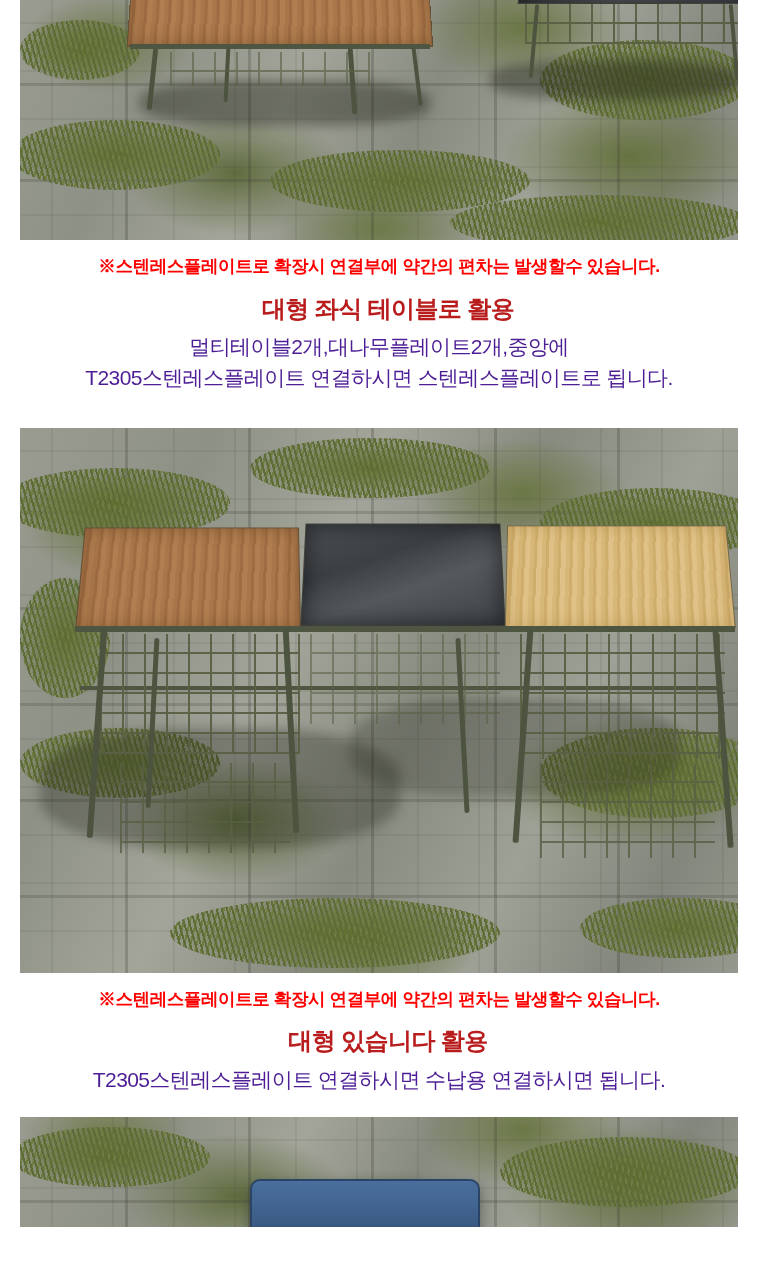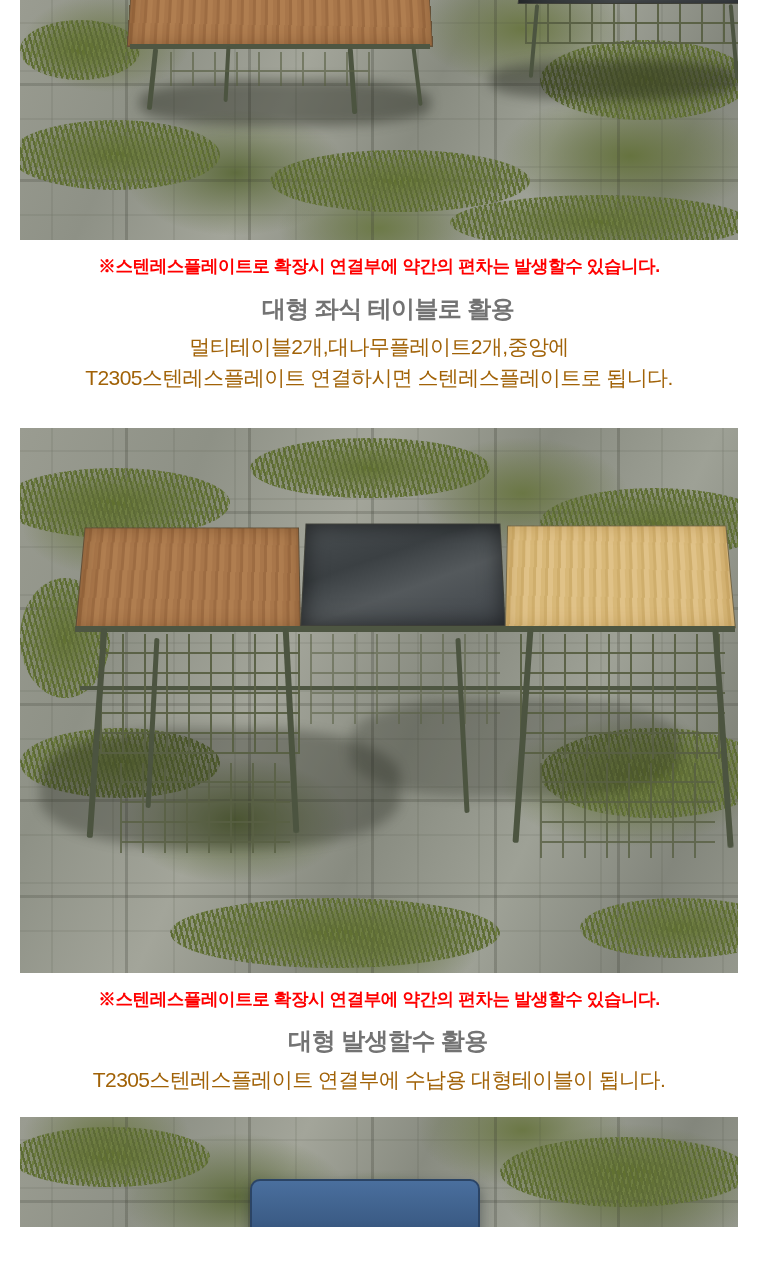--- a/index.html
+++ b/index.html
@@ -118,30 +118,30 @@
   }
   .note-red {
     color: #ff0000;
     font-size: 17.5px;
     font-weight: 700;
     line-height: 1.4;
     padding: 14px 0 10px;
     letter-spacing: -0.4px;
   }
   .heading-teal {
-    color: #737373;
+    color: #b91c1c;
     font-size: 24px;
     font-weight: 700;
     line-height: 1.35;
     padding: 4px 0 6px;
     letter-spacing: -0.6px;
     margin-left: 18px;
   }
   .body-line {
-    color: #a16207;
+    color: #4c1d95;
     font-size: 21px;
     font-weight: 400;
     line-height: 1.5;
     letter-spacing: -0.6px;
   }
   .gap-md { height: 22px; }
   .gap-lg { height: 34px; }
 
   .bin {
     position: absolute;
@@ -229,22 +229,22 @@
     <div class="leg" style="left:74px; top:200px; width:6px; height:210px; transform: rotate(4deg);"></div>
     <div class="leg" style="left:268px; top:200px; width:6px; height:205px; transform: rotate(-3deg);"></div>
     <div class="leg" style="left:500px; top:200px; width:6px; height:215px; transform: rotate(4deg);"></div>
     <div class="leg" style="left:700px; top:200px; width:6px; height:220px; transform: rotate(-4deg);"></div>
     <div class="leg" style="left:130px; top:210px; width:5px; height:170px; transform: rotate(3deg);"></div>
     <div class="leg" style="left:440px; top:210px; width:5px; height:175px; transform: rotate(-3deg);"></div>
   </div>
 
   <div class="caption-block">
     <div class="note-red">※스텐레스플레이트로 확장시 연결부에 약간의 편차는 발생할수 있습니다.</div>
-    <div class="heading-teal">대형 발생할수 활용</div>
-    <div class="body-line">T2305스텐레스플레이트 연결부에 수납용 대형테이블이 됩니다.</div>
+    <div class="heading-teal">대형 있습니다 활용</div>
+    <div class="body-line">T2305스텐레스플레이트 연결하시면 수납용 연결하시면 됩니다.</div>
   </div>
 
   <div class="gap-md"></div>
 
   <div class="photo" style="height:110px;">
     <div class="ground"></div>
     <div class="stones"></div>
     <div class="stones2"></div>
     <div class="grasspatch" style="left:-10px; top:10px; width:200px; height:60px;"></div>
     <div class="grasspatch" style="left:480px; top:20px; width:250px; height:70px;"></div>

